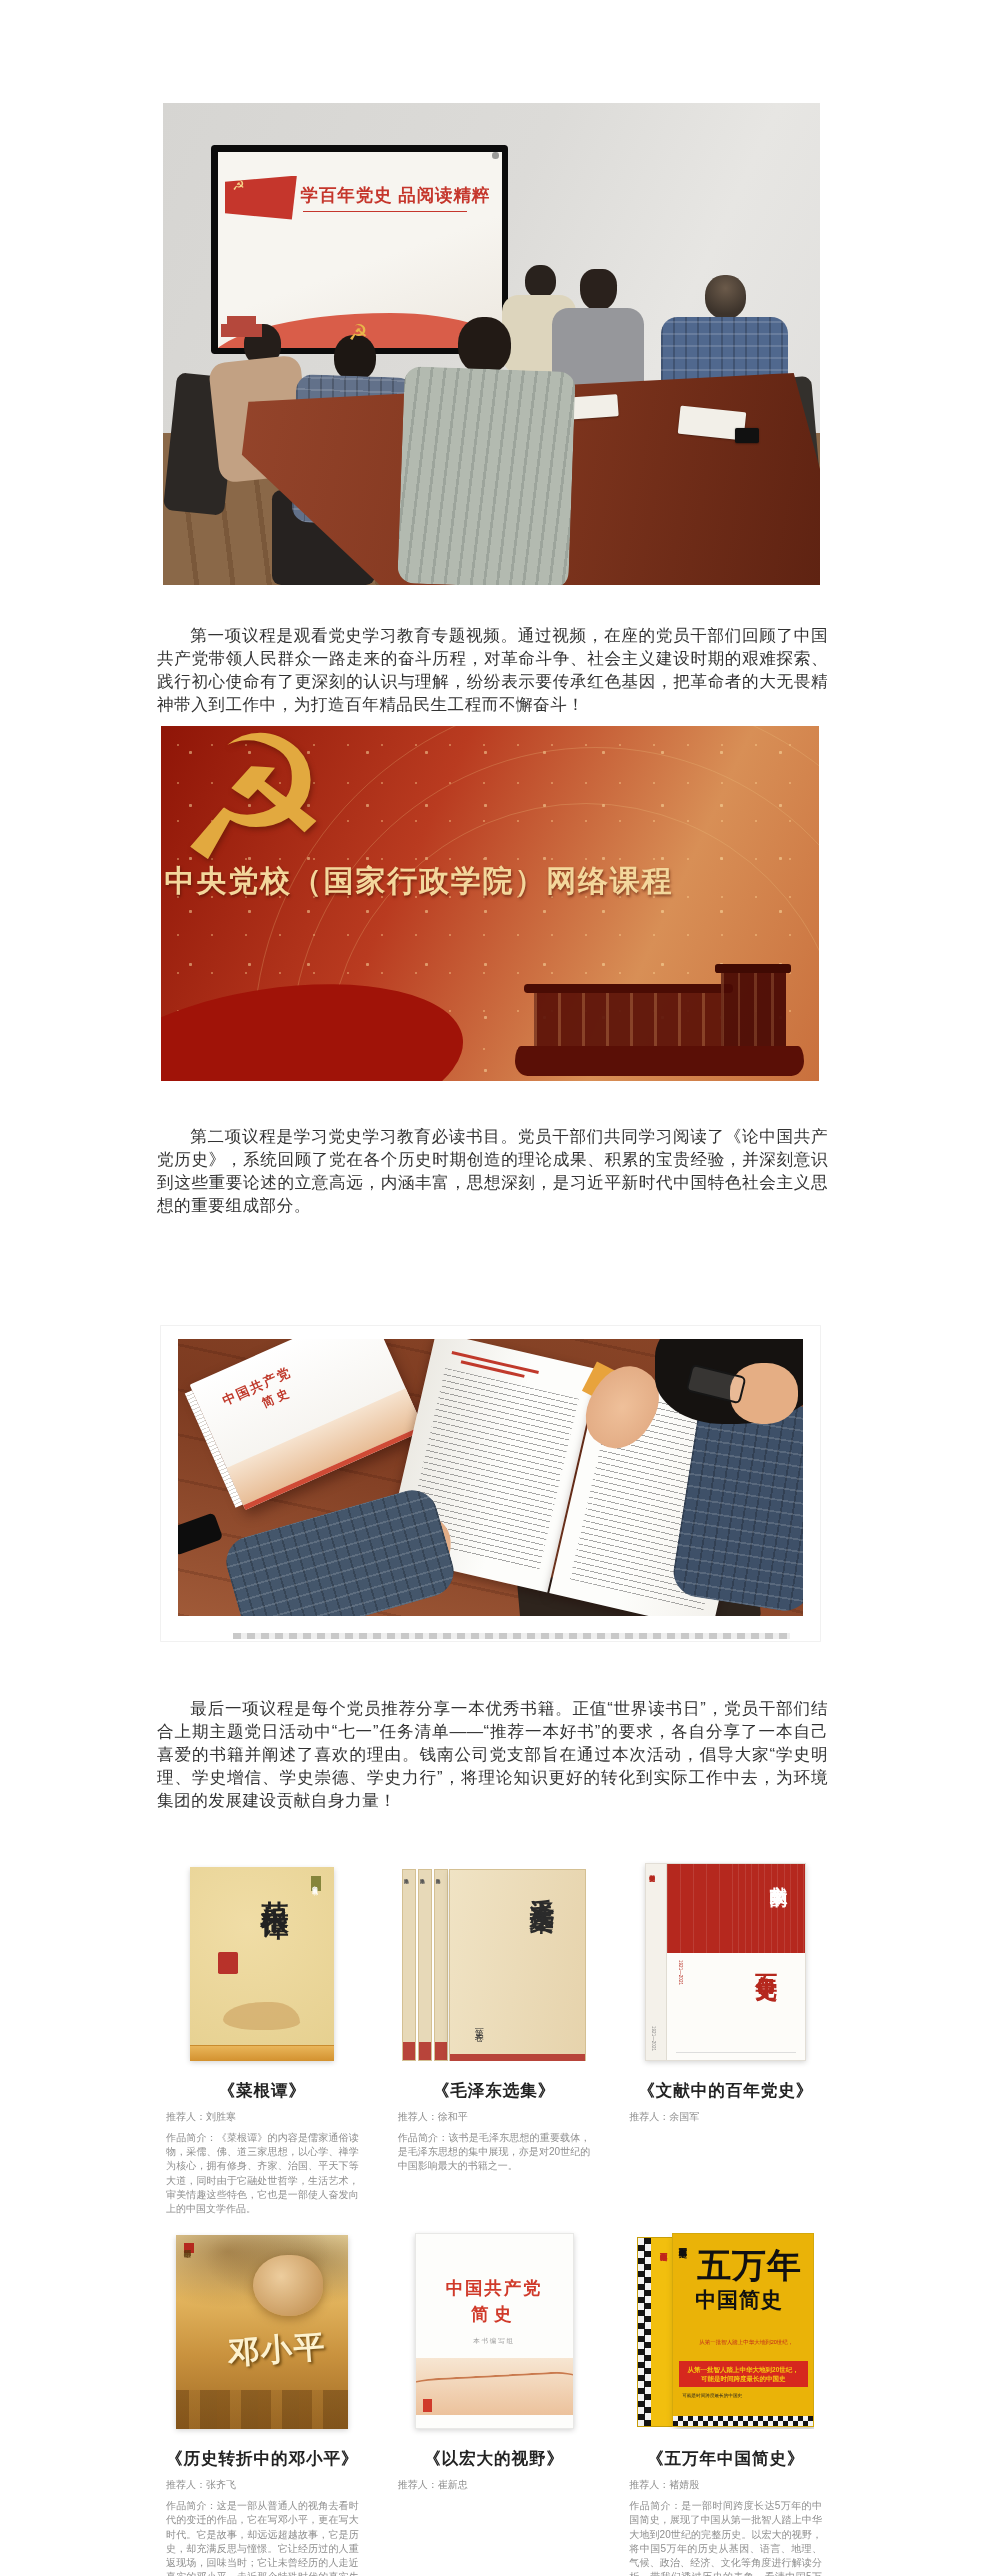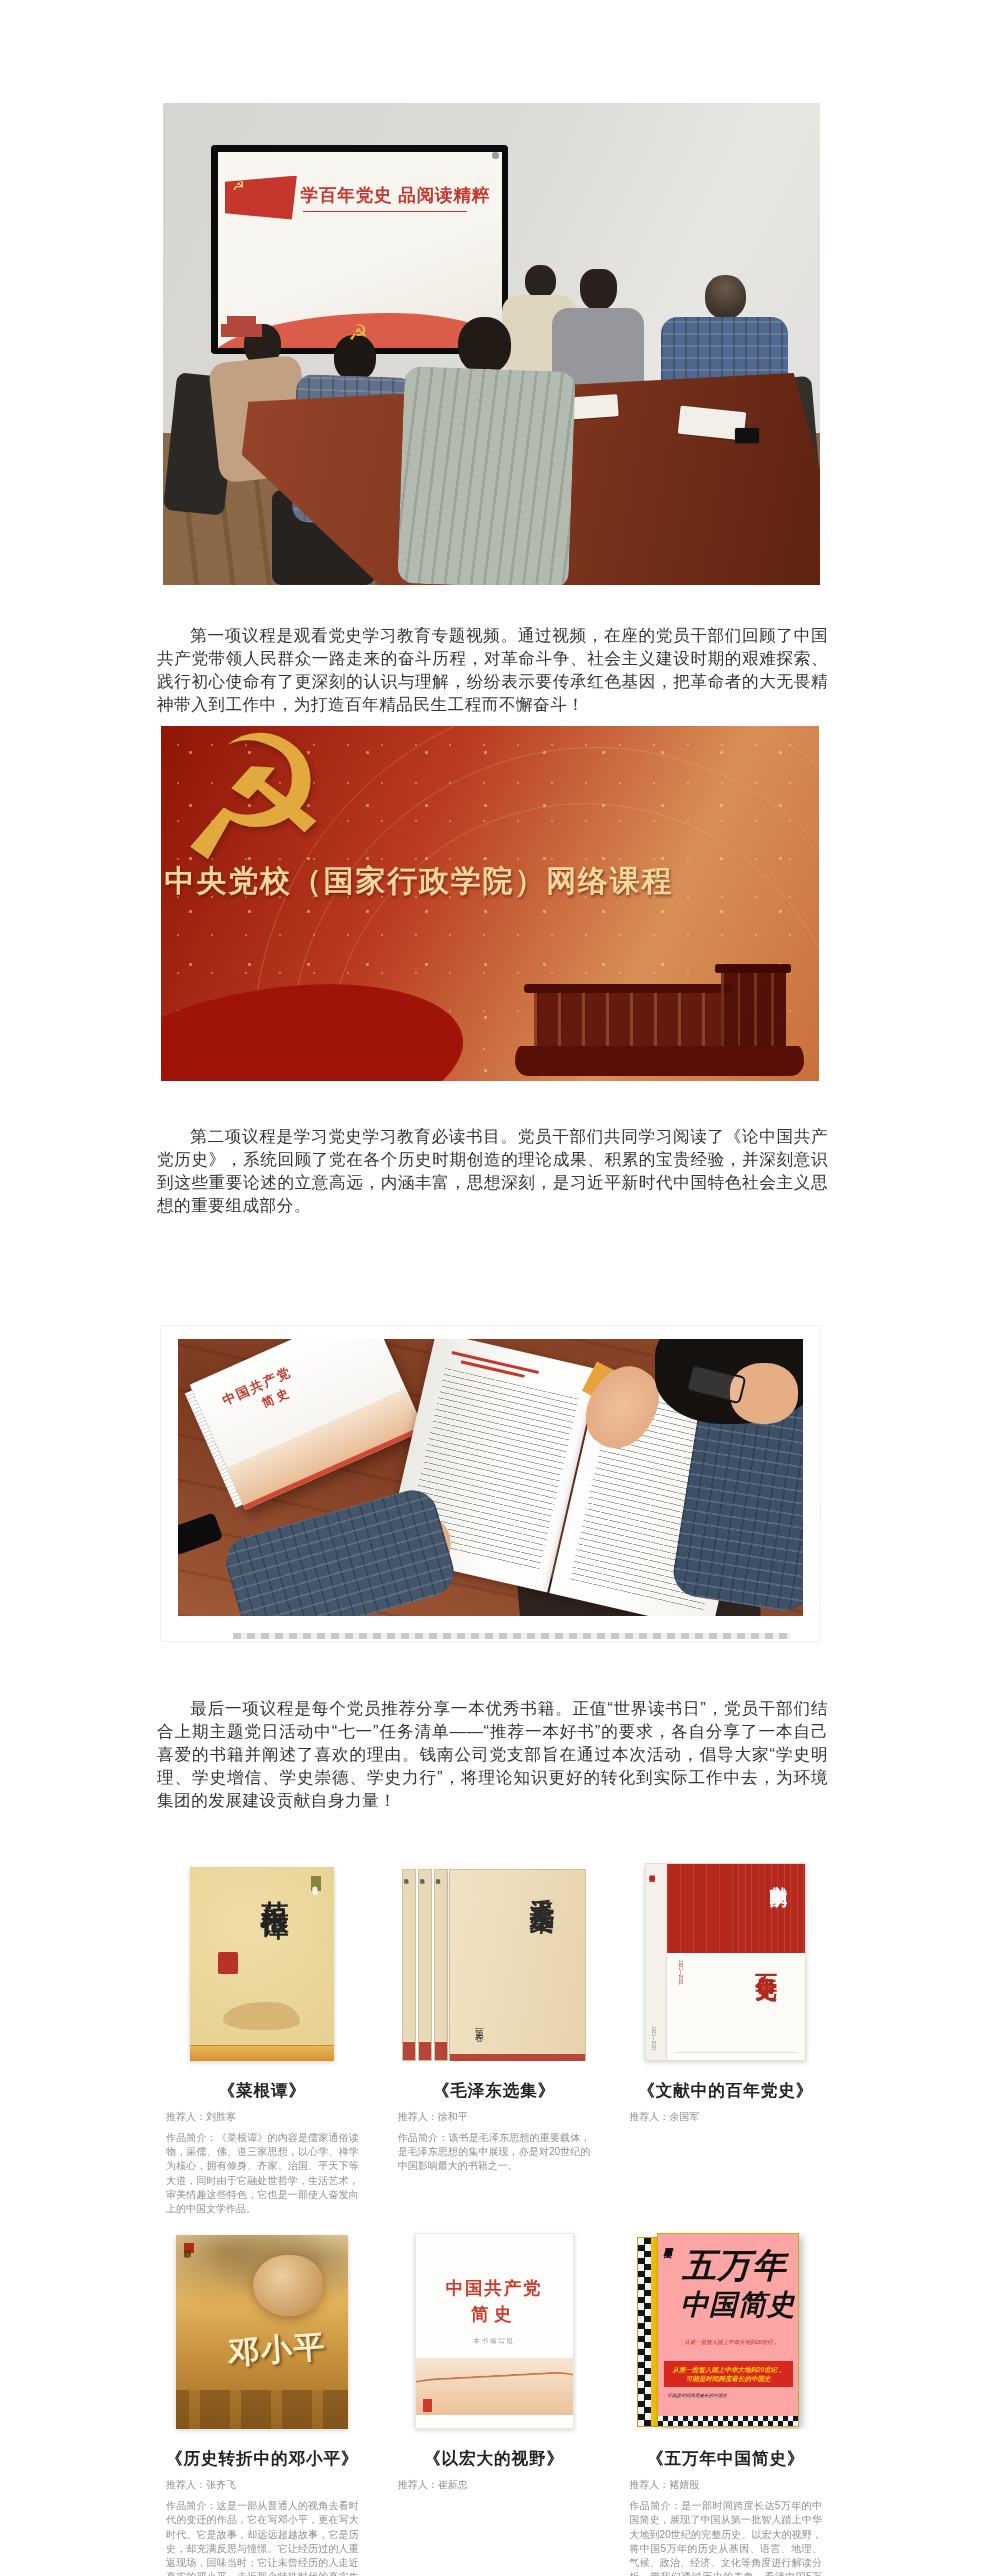--- a/index.html
+++ b/index.html
@@ -164,25 +164,25 @@
   .js-wall{position:absolute;left:0;bottom:13px;width:100%;height:57px;background:linear-gradient(#f7e6d2,#ecc29c);}
   .js-wall:before{content:"";position:absolute;left:-9.2px;right:-9.2px;top:16.6px;height:14.8px;
      border-top:2.8px solid #c97a4e;border-radius:50% 40%/16.6px 24px;transform:rotate(-3deg);}
   .js-seal{position:absolute;left:7.4px;bottom:16.6px;width:9.2px;height:13px;background:#d03a2a;}
   
   .cover-ww{width:177px;height:196px;background:transparent;box-shadow:none;}
   .ww-back{position:absolute;left:0;top:3.7px;width:41px;height:188px;background:#f2bf0e;border:0.9px solid #c79e09;}
   .ww-checker{position:absolute;left:0;top:0;width:13px;height:100%;
      background:repeating-conic-gradient(#141414 0 25%,#f3f3f3 0 50%) 0 0/13px 13px;}
   .ww-back .t{position:absolute;left:20px;top:9.2px;font-size:7.4px;font-weight:bold;color:#c0271c;}
-  .ww-front{position:absolute;left:20px;top:0;width:140px;height:192px;background:#fca5a5;border:0.9px solid #d4a90c;
-     box-shadow:2.8px 2.8px 8.3px rgba(0,0,0,.3);overflow:hidden;font-style:italic;}
+  .ww-front{position:absolute;left:35px;top:0;width:140px;height:192px;background:#eab308;border:0.9px solid #d4a90c;
+     box-shadow:2.8px 2.8px 8.3px rgba(0,0,0,.3);overflow:hidden;}
   .ww-spine-t{position:absolute;left:3.7px;top:7.4px;font-size:8.3px;font-weight:bold;color:#111;}
   .ww-big1{position:absolute;left:24px;top:9.2px;font-size:34px;font-weight:900;color:#111;letter-spacing:0.9px;}
-  .ww-big2{position:absolute;left:22px;top:52px;font-size:28px;font-weight:900;color:#111;letter-spacing:0.9px;text-align:center;}
+  .ww-big2{position:absolute;left:22px;top:52px;font-size:21px;font-weight:900;color:#111;letter-spacing:0.9px;text-align:center;}
   .ww-redline{position:absolute;left:26px;top:105px;font-size:5.5px;color:#c0271c;}
   .ww-banner{position:absolute;left:5.5px;right:5.5px;top:127px;background:#d6281e;color:#f6c90f;
      font-size:6.5px;font-weight:bold;text-align:center;padding:3.7px 1.8px;line-height:9.2px;}
   .ww-small{position:absolute;left:9.2px;right:5.5px;top:159px;font-size:4.6px;color:#222;line-height:6.5px;}
   .ww-bchecker{position:absolute;left:0;bottom:0;width:100%;height:10px;
      background:repeating-conic-gradient(#141414 0 25%,#f3f3f3 0 50%) 0 0/10px 10px;}
 </style>
 </head>
 <body>
 

